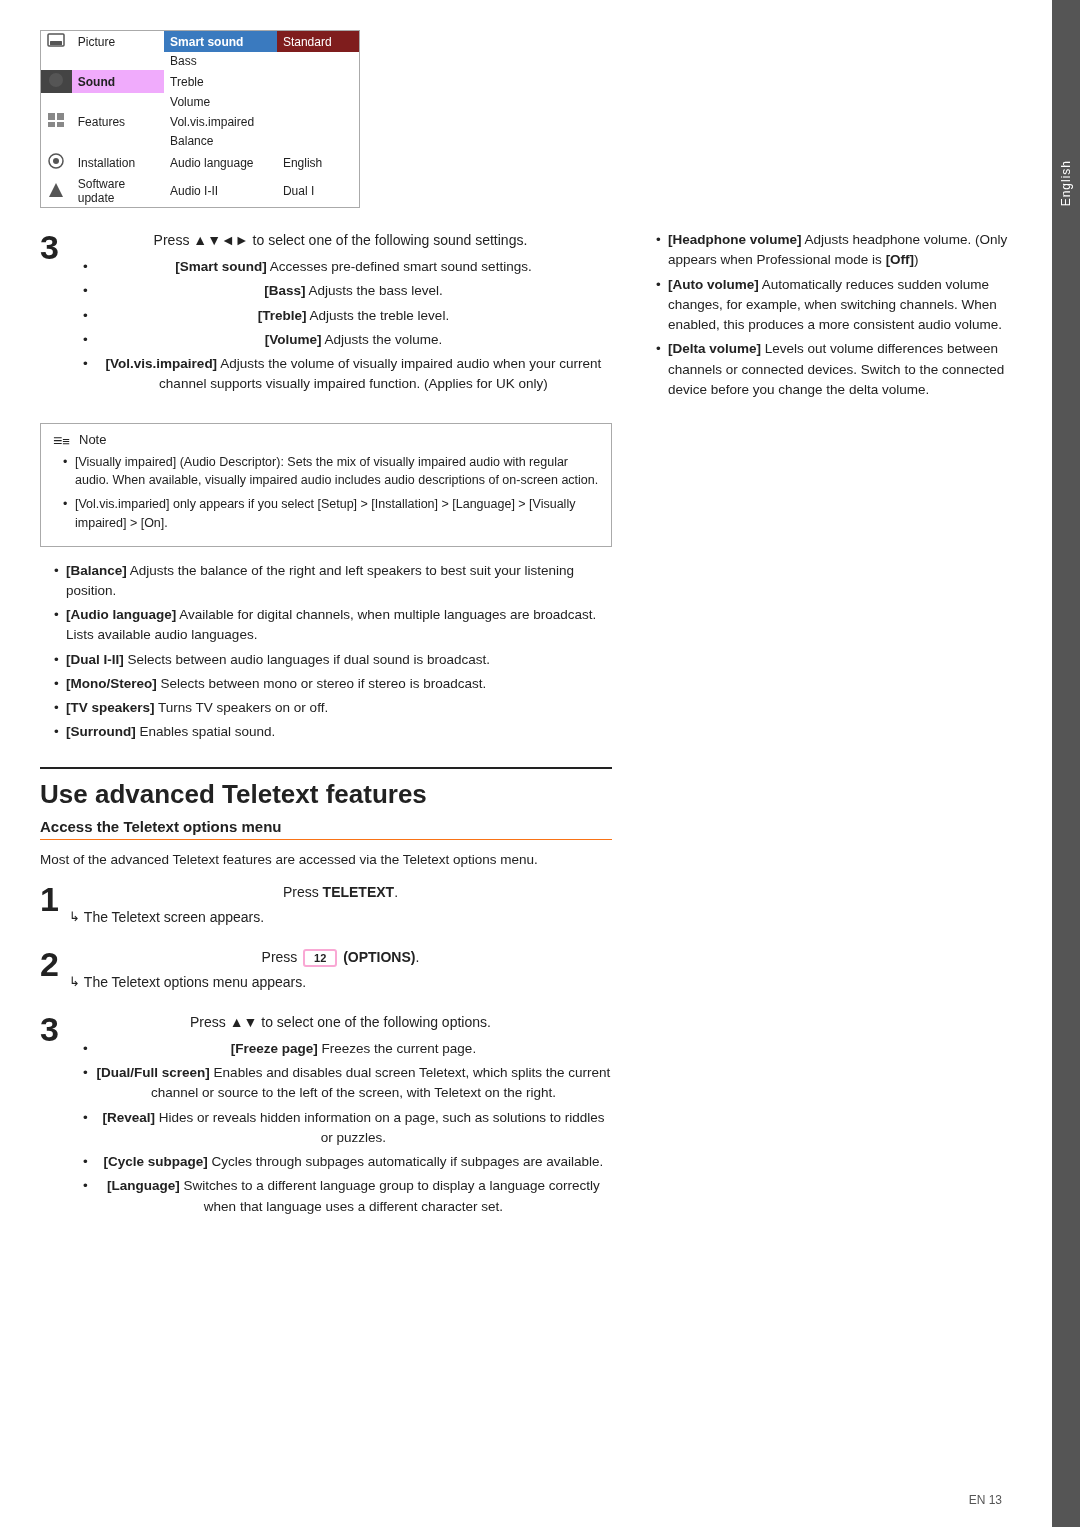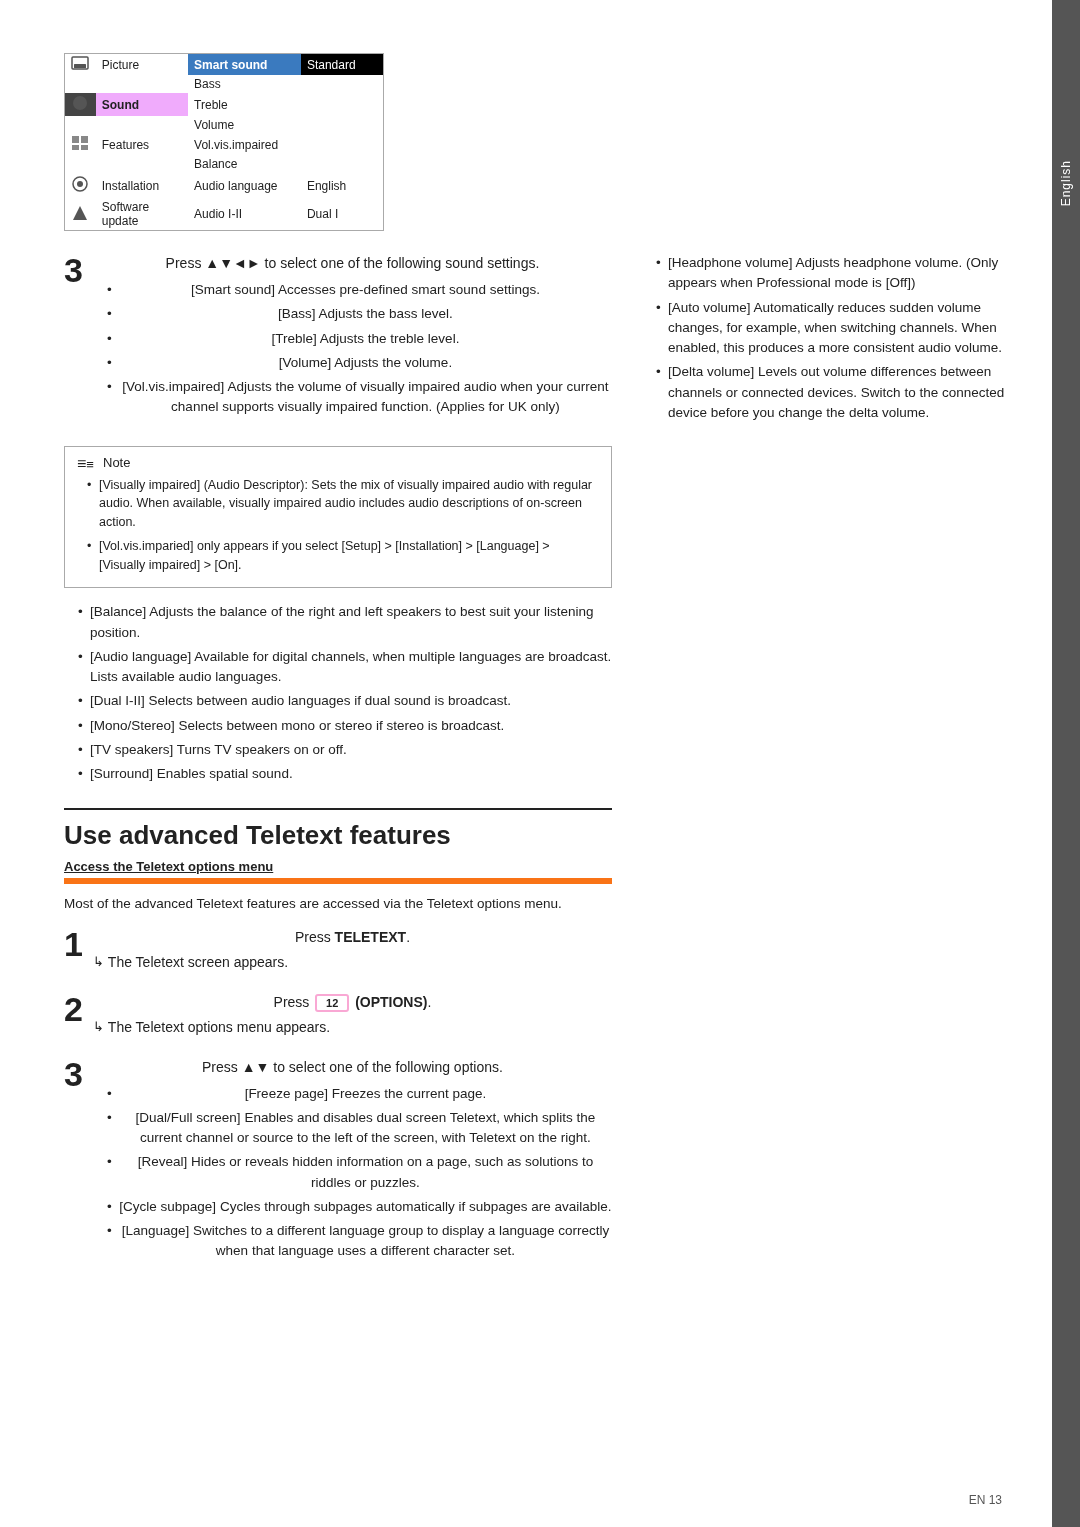--- a/index.html
+++ b/index.html
@@ -14,23 +14,22 @@
     }
 
     .page-container {
       display: flex;
       width: 1080px;
       min-height: 1527px;
     }
 
     .main-content {
       flex: 1;
-      padding: 30px 40px 40px 64px;
+      padding: 30px 40px 40px 40px;
       position: relative;
-      margin-top: 23px;
     }
 
     .right-tab {
       width: 28px;
       background: #555;
       display: flex;
       align-items: flex-start;
       justify-content: center;
       padding-top: 160px;
     }
@@ -116,21 +115,21 @@
       font-size: 13.5px;
     }
 
     .bullet-list li::before {
       content: "•";
       position: absolute;
       left: 0;
     }
 
     .bold-bracket {
-      font-weight: normal;
+      font-weight: bold;
     }
 
     
     .note-box {
       border: 1px solid #aaa;
       padding: 8px 12px;
       margin: 14px 0;
       background: #fff;
     }
 
@@ -195,26 +194,25 @@
       font-size: 26px;
       font-weight: bold;
       margin-top: 24px;
       margin-bottom: 8px;
       line-height: 1.2;
       border-top: 2px solid #222;
       padding-top: 10px;
     }
 
     .sub-heading {
-      font-size: 13px;
-      font-weight: bold;
-      border-bottom: 6px solid #f97316;
+      font-size: 15px;
+      font-weight: bold;
+      border-bottom: 1px solid #f97316;
       padding-bottom: 4px;
       margin-bottom: 10px;
-      text-decoration: underline;
     }
 
     .intro-text {
       font-size: 13.5px;
       line-height: 1.5;
       margin-bottom: 12px;
     }
 
     .arrow-symbol {
       font-size: 13px;
@@ -280,21 +278,21 @@
     <div class="menu-table-container">
       <table class="menu-table">
         <tbody id="menu-tbody">
             <tr>
               <td class="menu-col-icon"><svg width="18" height="14" viewBox="0 0 18 14">
                   <rect x="1" y="1" width="16" height="12" rx="1" fill="none" stroke="#555" stroke-width="1.5"></rect>
                   <rect x="3" y="8" width="12" height="4" rx="0.5" fill="#555"></rect>
                 </svg></td>
               <td class="menu-col-cat">Picture</td>
               <td class="menu-col-item" style="background: rgb(58, 122, 191); color: rgb(255, 255, 255); font-weight: bold;">Smart sound</td>
-              <td class="menu-col-val" style="background: #000000; color: rgb(255, 255, 255);">Standard</td>
+              <td class="menu-col-val" style="background: #7f1d1d; color: rgb(255, 255, 255);">Standard</td>
             </tr>
             <tr>
               <td class="menu-col-icon"></td>
               <td class="menu-col-cat"></td>
               <td class="menu-col-item">Bass</td>
               <td class="menu-col-val"></td>
             </tr>
             <tr class="menu-row-selected">
               <td class="menu-col-icon" style="background: rgb(68, 68, 68); color: rgb(255, 255, 255);"><svg width="16" height="16" viewBox="0 0 16 16">
                   <circle cx="8" cy="8" r="7" fill="#555"></circle>

